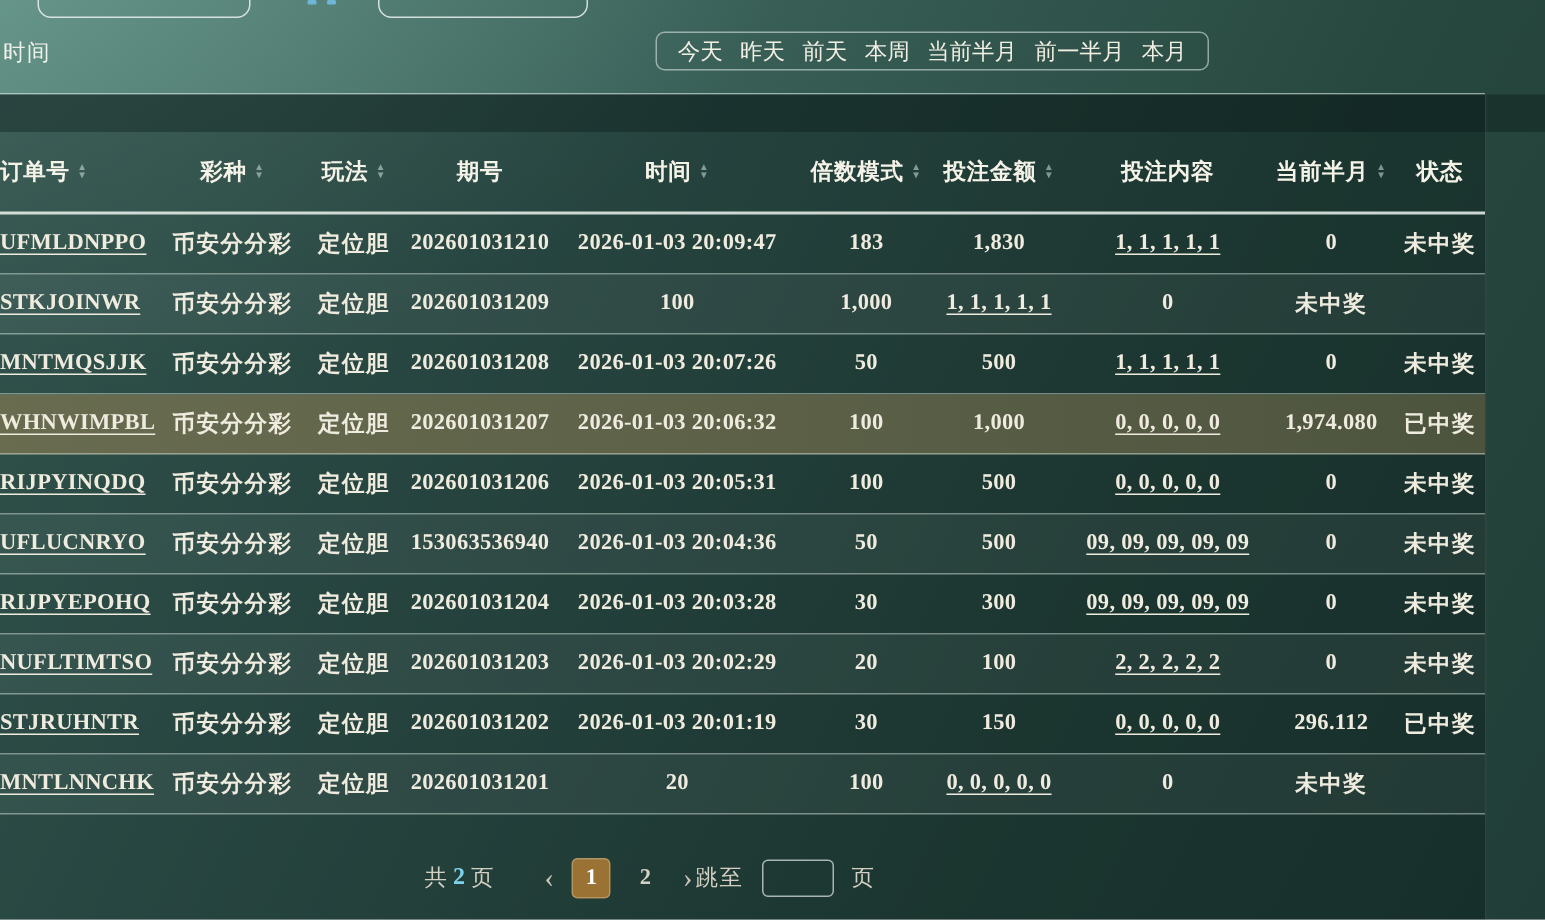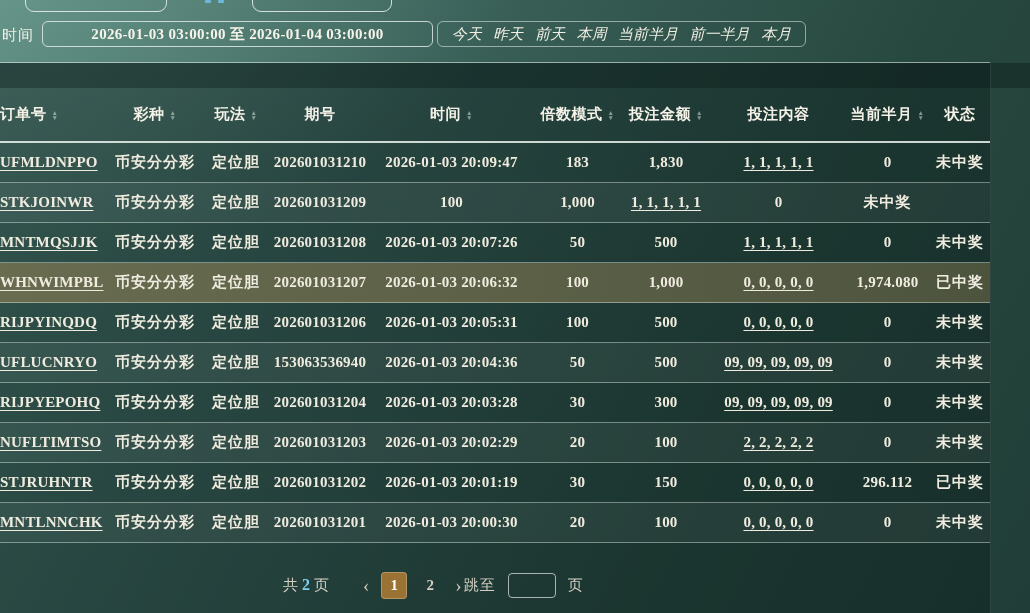--- a/index.html
+++ b/index.html
@@ -22,21 +22,21 @@
     position:absolute;left:42px;top:21px;width:391px;height:26px;box-sizing:border-box;
     border:1px solid rgba(232,240,236,0.8);border-radius:6px;
     display:flex;align-items:center;justify-content:center;
     color:#f6f3ea;font-size:15px;font-weight:700;letter-spacing:.3px;
   }
   .quick-group{
     position:absolute;left:437px;top:21px;width:369px;height:26px;box-sizing:border-box;
     border:1px solid rgba(232,240,236,0.55);border-radius:6px;
     display:flex;align-items:center;justify-content:space-around;padding:0 8px;
   }
-  .quick-btn{color:#f1eee4;font-size:15px;cursor:pointer;white-space:nowrap;background:none;border:none;font-family:inherit;padding:0 2px;font-style:italic;}
+  .quick-btn{color:#f1eee4;font-size:15px;cursor:pointer;white-space:nowrap;background:none;border:none;font-family:inherit;padding:0 2px;}
   .topline{position:absolute;left:0;top:62px;width:990px;height:1px;background:rgba(222,236,229,0.6);}
   
   .band{position:absolute;left:0;top:63px;width:1030px;height:25px;background:rgba(6,20,18,0.35);}
   .panel{position:absolute;left:-45px;top:63px;width:1035px;height:550px;background:rgba(9,26,24,0.40);border-right:1px solid rgba(255,255,255,0.10);}
   
   .grid-row{display:grid;grid-template-columns:155px 90px 72px 96px 167px 85px 92px 133px 85px 60px;align-items:center;}
   .thead{position:absolute;left:0;top:25px;width:1035px;height:53px;border-bottom:2px solid rgba(236,243,239,0.85);}
   .th{display:flex;align-items:center;justify-content:center;gap:5px;color:#f5f2e8;font-size:15px;font-weight:700;letter-spacing:.5px;}
   .th.first{justify-content:flex-start;padding-left:45px;}
   .caret{display:inline-flex;flex-direction:column;line-height:4.5px;font-size:6.5px;color:rgba(214,230,222,0.55);transform:translateY(.5px);}
@@ -66,21 +66,20 @@
 <body>
 
 <div class="stage">
 
   <div class="cutbox cutbox1"></div>
   <div class="cutmark cutmark1"></div>
   <div class="cutmark cutmark2"></div>
   <div class="cutbox cutbox2"></div>
 
   <span class="time-label">时间</span>
-  <div class="date-range">2026-01-03 03:00:00 至 2026-01-04 03:00:00</div>
   <div class="quick-group" id="quick-group">
       <button class="quick-btn">今天</button>
       <button class="quick-btn">昨天</button>
       <button class="quick-btn">前天</button>
       <button class="quick-btn">本周</button>
       <button class="quick-btn">当前半月</button>
       <button class="quick-btn">前一半月</button>
       <button class="quick-btn">本月</button>
     </div>
   <div class="topline"></div>
@@ -254,21 +253,20 @@
           <div class="td">150</div>
           <div class="td"><a>0, 0, 0, 0, 0</a></div>
           <div class="td">296.112</div>
           <div class="td zh">已中奖</div>
         </div>
         <div class="tr grid-row alt">
           <div class="td first"><a>MNTLNNCHK</a></div>
           <div class="td zh">币安分分彩</div>
           <div class="td zh">定位胆</div>
           <div class="td">202601031201</div>
-          <div class="td">2026-01-03 20:00:30</div>
           <div class="td">20</div>
           <div class="td">100</div>
           <div class="td"><a>0, 0, 0, 0, 0</a></div>
           <div class="td">0</div>
           <div class="td zh">未中奖</div>
         </div>
       </div>
 
     <div class="pagination">
       <div class="pg-total">

